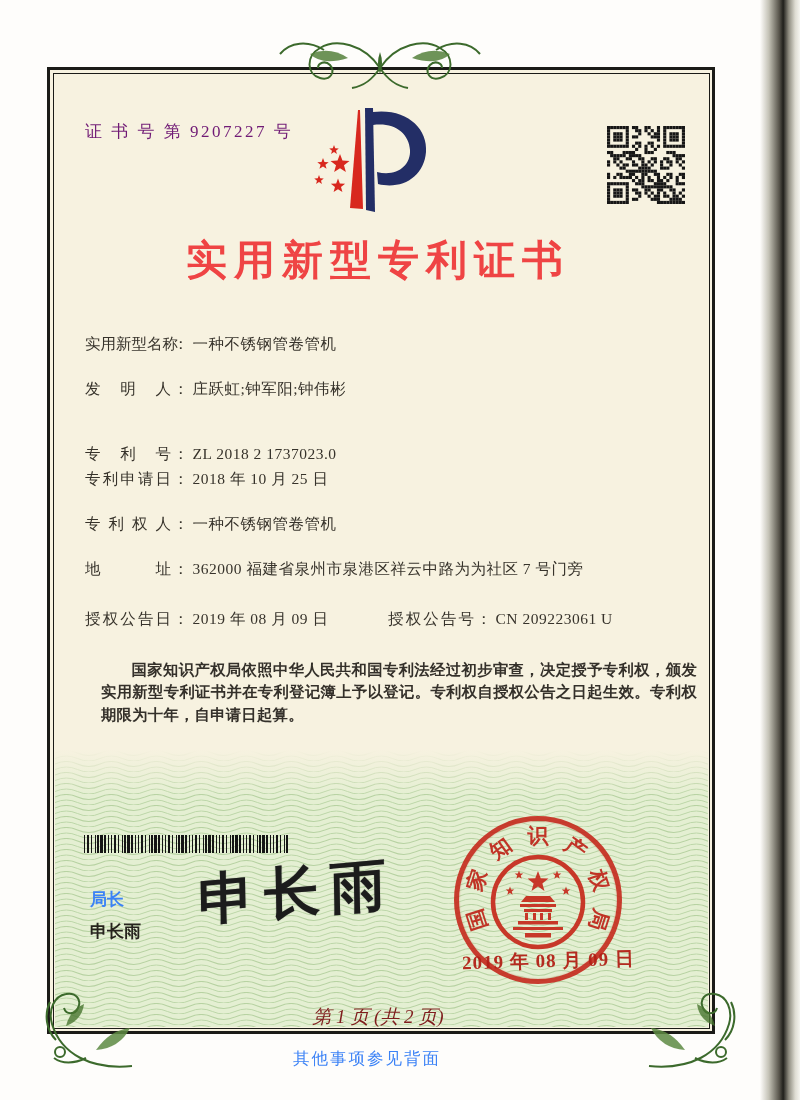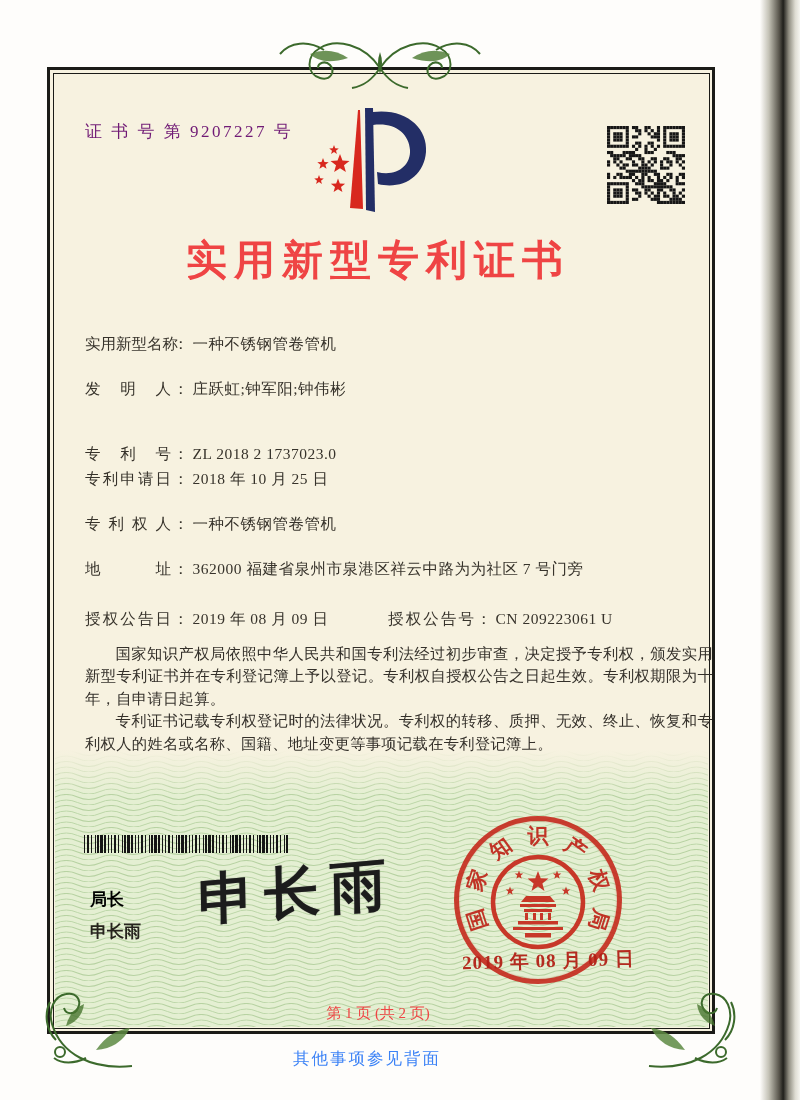--- a/index.html
+++ b/index.html
@@ -40,32 +40,32 @@
   .row{left:85px;width:630px;height:22px;font-size:15.5px;white-space:nowrap;}
   .row .lbl{display:inline-block;width:86px;text-align:justify;text-align-last:justify;vertical-align:top;}
   .row .colon{display:inline-block;margin:0 4px 0 2px;}
   .row .val{letter-spacing:0.5px;margin-top:31px;}
   .row .grp2{position:absolute;left:303px;top:0;}
   .r1{top:334px;} .r2{top:379px;} .r3{top:444px;} .r4{top:469px;}
   .r5{top:514px;} .r6{top:559px;} .r7{top:609px;}
   
   .paras{left:85px;top:643px;width:628px;font-size:15.3px;line-height:22.4px;
          text-align:justify;letter-spacing:0.3px;color:#34302a;}
-  .paras p{margin:0;text-indent:2em;}
+  .paras p{margin:16px;text-indent:2em;font-weight:bold;}
   
   .barcode{
     left:84px;top:835px;width:205px;height:18px;
     background:repeating-linear-gradient(90deg,
       #151515 0 1.5px,rgba(0,0,0,0) 1.5px 3px,
       #151515 3px 5.5px,rgba(0,0,0,0) 5.5px 7px,
       #151515 7px 8.5px,rgba(0,0,0,0) 8.5px 11px,
       #151515 11px 12px,rgba(0,0,0,0) 12px 13.5px);
   }
   
-  .officer-title{left:90px;top:888px;font-size:17px;font-weight:600;color:#000000;}
+  .officer-title{left:90px;top:888px;font-size:17px;font-weight:600;color:#3b82f6;}
   .officer-name{left:90px;top:920px;font-size:17px;font-weight:600;color:#26231d;}
   .signature{
     left:198px;top:855px;font-size:56px;font-weight:600;color:#1c1c1c;
     letter-spacing:10px;transform:rotate(-5deg) skewX(-4deg);
     text-shadow:0 0 1px rgba(20,20,20,.55);z-index:4;
   }
   
   .seal{left:454px;top:816px;width:168px;height:168px;z-index:5;}
   .seal .ring{
     position:absolute;inset:0;border:5px solid rgba(196,40,28,.9);
@@ -74,21 +74,21 @@
   .seal .ring-text span{
     position:absolute;left:50%;top:50%;width:24px;height:26px;
     margin-left:-12px;margin-top:-13px;text-align:center;
     font-size:21px;font-weight:700;color:rgba(190,36,24,.92);line-height:26px;
   }
   .seal-date{
     left:462px;top:948px;font-size:19px;font-weight:700;letter-spacing:1px;
     color:rgba(178,32,22,.95);transform:rotate(-1.5deg);z-index:6;white-space:nowrap;
   }
   
-  .page-no{left:47px;top:1004px;width:662px;text-align:center;font-size:15px;color:#ef4444;}
+  .page-no{left:47px;top:1004px;width:662px;text-align:center;font-size:19px;color:#7f1d1d;font-style:italic;}
   .back-note{left:47px;top:1048px;width:640px;text-align:center;font-size:16.5px;
              letter-spacing:2px;color:#3b82f6;}
   
   .flourish-top{left:260px;top:34px;z-index:3;}
   .flourish-bl{left:36px;top:980px;z-index:3;}
   .flourish-br{left:645px;top:980px;z-index:3;transform:scaleX(-1);}
 </style>
 </head>
 <body>
 
@@ -466,21 +466,20 @@
 </div>
 <div class="abs row r7">
   <span class="lbl">授权公告日</span><span class="colon">：</span><span class="val">2019 年 08 月 09 日</span>
   <span class="grp2">
     <span class="lbl">授权公告号</span><span class="colon">：</span><span class="val">CN 209223061 U</span>
   </span>
 </div>
 
 <div class="abs paras">
   <p>国家知识产权局依照中华人民共和国专利法经过初步审查，决定授予专利权，颁发实用新型专利证书并在专利登记簿上予以登记。专利权自授权公告之日起生效。专利权期限为十年，自申请日起算。</p>
-  <p>专利证书记载专利权登记时的法律状况。专利权的转移、质押、无效、终止、恢复和专利权人的姓名或名称、国籍、地址变更等事项记载在专利登记簿上。</p>
 </div>
 
 <div class="abs barcode"></div>
 
 <div class="abs officer-title">局长</div>
 <div class="abs officer-name">申长雨</div>
 <div class="abs signature">申长雨</div>
 
 <div class="abs seal">
   <div class="ring"></div>

